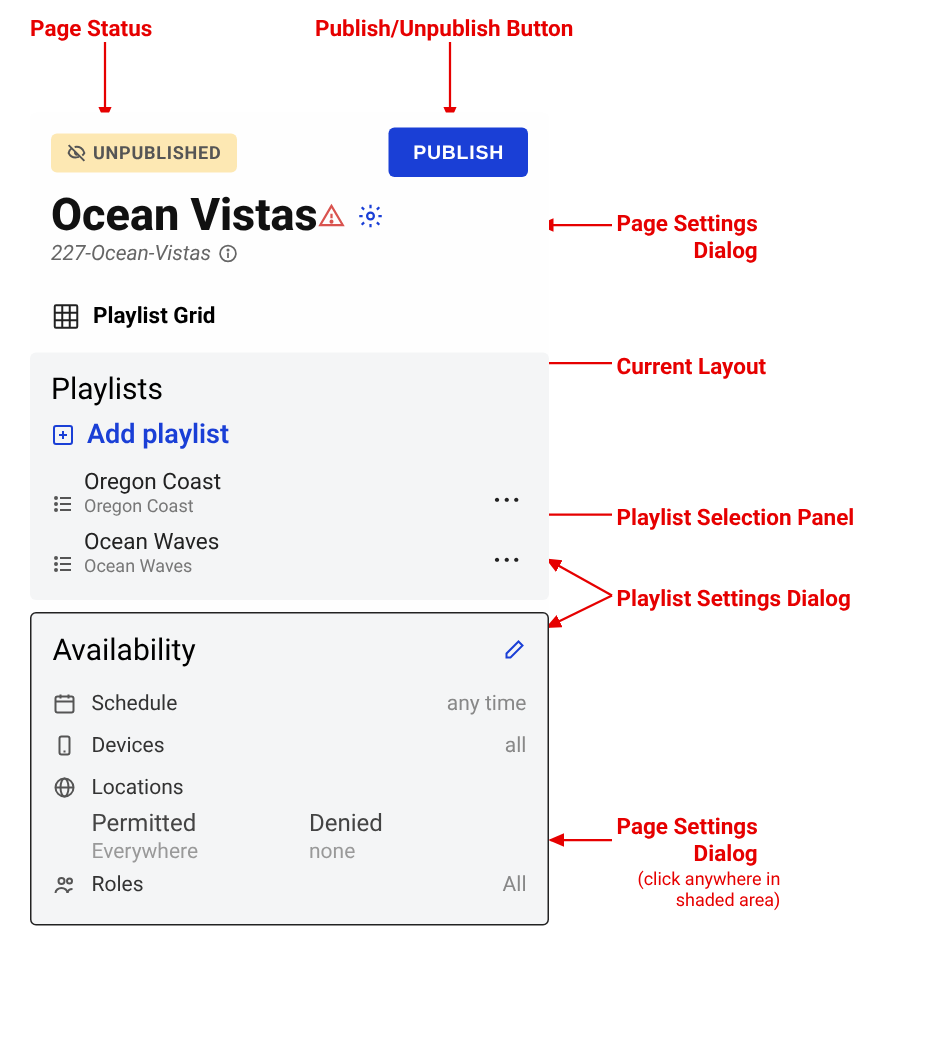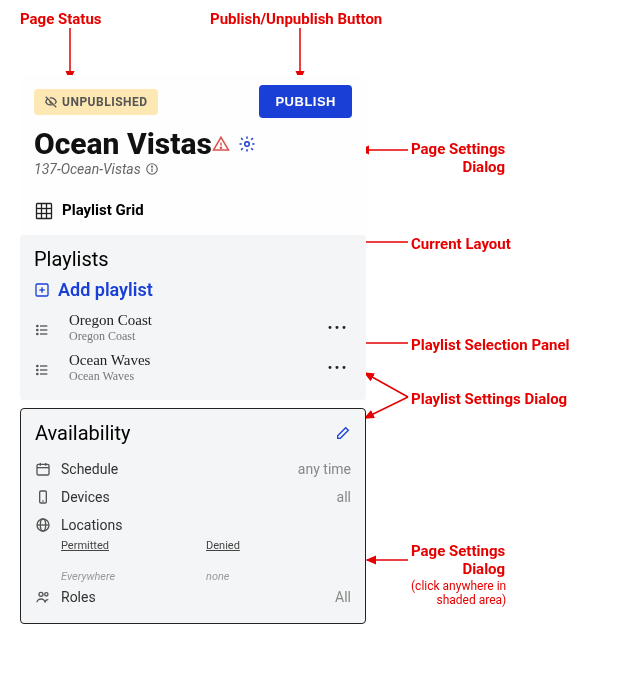--- a/index.html
+++ b/index.html
@@ -96,24 +96,23 @@
       font-weight: 600;
       font-size: 18px;
       display: flex;
       align-items: center;
       gap: 8px;
       cursor: pointer;
       margin-bottom: 8px;
     }
     .playlist-item {
       display: flex;
-      align-items: center;
-      gap: 19px;
+      align-items: flex-end;
+      gap: 6px;
       padding: 4px 0;
-      font-family: Liberation Serif, serif;
     }
     .playlist-text { flex: 1; }
     .playlist-name { font-size: 15px; color: #222; }
     .playlist-sub { font-size: 12px; color: #777; }
     .more-btn {
       color: #222;
       font-size: 18px;
       letter-spacing: 1px;
       cursor: pointer;
       user-select: none;
@@ -139,22 +138,22 @@
       color: #333;
     }
     .avail-row .label { flex: 1; }
     .avail-row .value { color: #888; font-size: 14px; }
     .loc-sub {
       display: flex;
       padding-left: 26px;
       gap: 0;
     }
     .loc-col { flex: 1; }
-    .loc-col .h { font-size: 11px; color: #444; margin-bottom: 18px; text-decoration: underline; }
-    .loc-col .v { font-size: 11px; color: #999; font-style: italic; }
+    .loc-col .h { font-size: 16px; color: #444; margin-bottom: 2px; }
+    .loc-col .v { font-size: 14px; color: #999; }
     .icon { display: inline-flex; }
 
     
     .anno {
       position: absolute;
       color: #e60000;
       font-weight: 700;
       font-size: 15px;
       line-height: 1.2;
       text-align: right;
@@ -172,21 +171,21 @@
 
 <div class="anno" style="left:20px; top:10px;">Page Status</div>
 <div class="anno" style="left:210px; top:10px;">Publish/Unpublish Button</div>
 <div class="anno" style="left:411px; top:140px; white-space:pre;">Page Settings
 Dialog</div>
 <div class="anno" style="left:411px; top:235px;">Current Layout</div>
 <div class="anno" style="left:411px; top:336px;">Playlist Selection Panel</div>
 <div class="anno" style="left:411px; top:390px;">Playlist Settings Dialog</div>
 <div class="anno" style="left:411px; top:542px; white-space:pre;">Page Settings
 Dialog</div>
-<div class="anno anno-sub" style="left:411px; top:579px; white-space:pre;">(click anywhere in
+<div class="anno anno-sub" style="left:425px; top:579px; white-space:pre;">(click anywhere in
 shaded area)</div>
 
 <svg class="arrow" style="left:0; top:0;" width="630" height="693">
   <defs>
     <marker id="ah" markerWidth="8" markerHeight="8" refX="6" refY="3" orient="auto">
       <path class="head" d="M0,0 L7,3 L0,6 Z"></path>
     </marker>
   </defs>
 
   <line x1="70" y1="28" x2="70" y2="80" marker-end="url(#ah)"></line>
@@ -235,21 +234,21 @@
       <span class="icon">
         <svg width="18" height="18" viewBox="0 0 24 24" fill="none" stroke="#1a3fd6" stroke-width="2">
           <circle cx="12" cy="12" r="3"></circle>
           <path d="M12 2v3M12 19v3M4.2 4.2l2.1 2.1M17.7 17.7l2.1 2.1M2 12h3M19 12h3M4.2 19.8l2.1-2.1M17.7 6.3l2.1-2.1"></path>
         </svg>
       </span>
     </div>
   </div>
 
   <div class="slug-row">
-    <span>137-Ocean-Vistas</span>
+    <span>227-Ocean-Vistas</span>
     <span class="icon">
       <svg width="14" height="14" viewBox="0 0 24 24" fill="none" stroke="#666" stroke-width="2">
         <circle cx="12" cy="12" r="9"></circle>
         <line x1="12" y1="11" x2="12" y2="17"></line>
         <circle cx="12" cy="8" r="0.8" fill="#666"></circle>
       </svg>
     </span>
   </div>
 
   <div class="layout-row">

